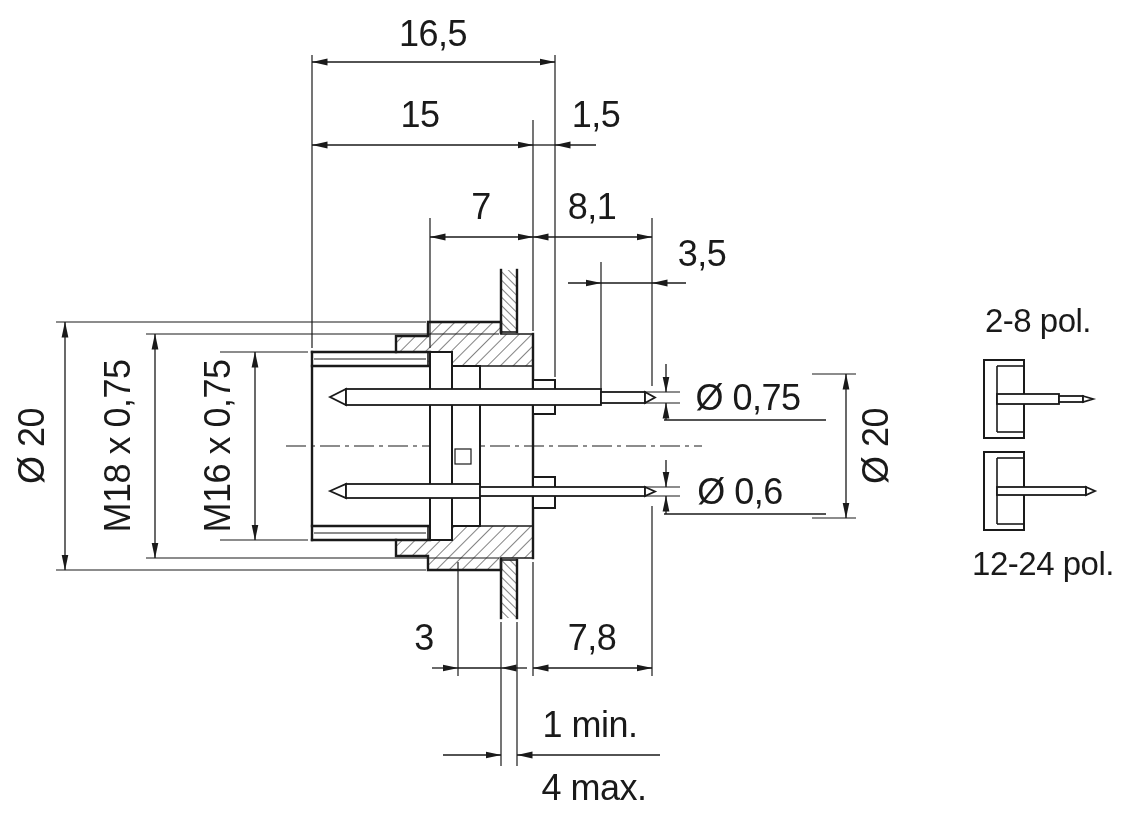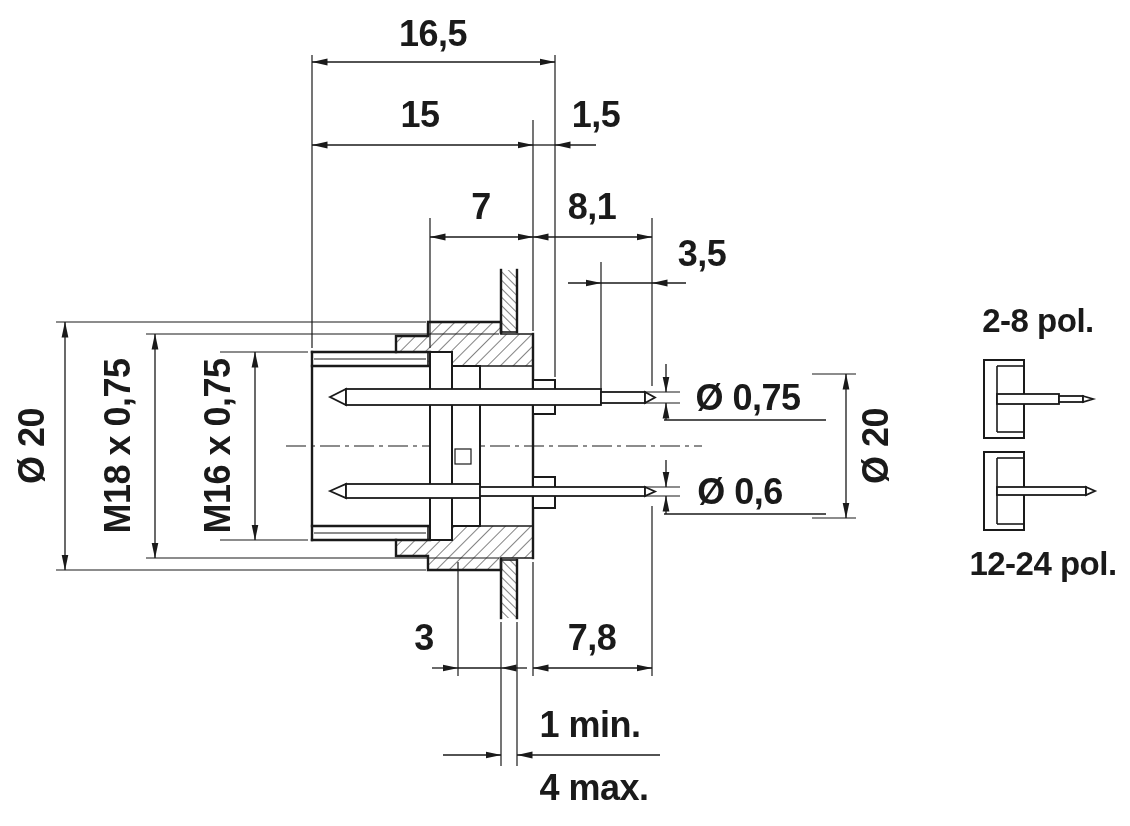--- a/index.html
+++ b/index.html
@@ -1,16 +1,16 @@
 <!DOCTYPE html>
 <html><head>
 <meta charset="utf-8">
 <style>
   html,body{margin:0;padding:0;background:#ffffff;}
-  .page{width:1130px;height:826px;background:#ffffff;position:relative;overflow:hidden;font-weight:bold;}
+  .page{width:1130px;height:826px;background:#ffffff;position:relative;overflow:hidden;}
   svg text{
     font-family:"Liberation Sans", sans-serif;
     fill:#1a1a1a;
     letter-spacing:-0.5px;
   }
   .t-dim{font-size:36px;}
   .t-small{font-size:33px;}
   .obj{stroke:#1a1a1a;stroke-width:2.4;fill:none;stroke-linecap:square;}
   .thin{stroke:#1a1a1a;stroke-width:1.2;fill:none;}
   .thin2{stroke:#1a1a1a;stroke-width:1.6;fill:none;}

